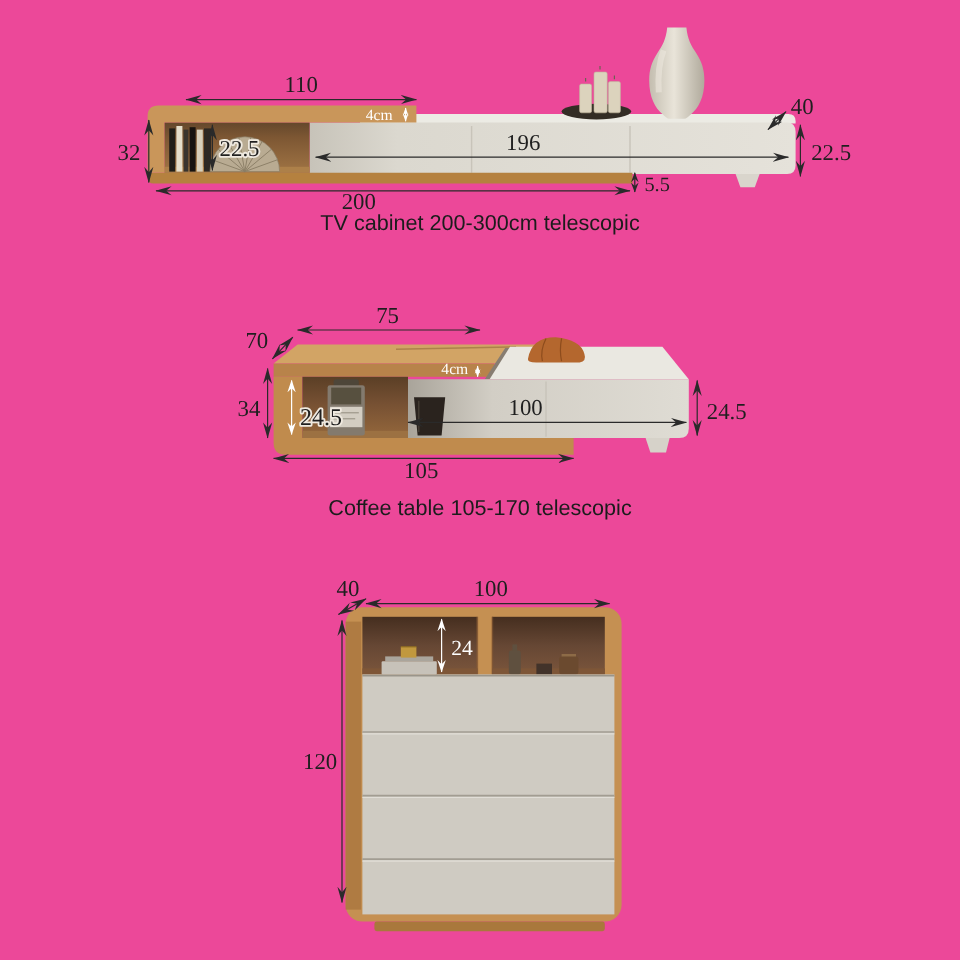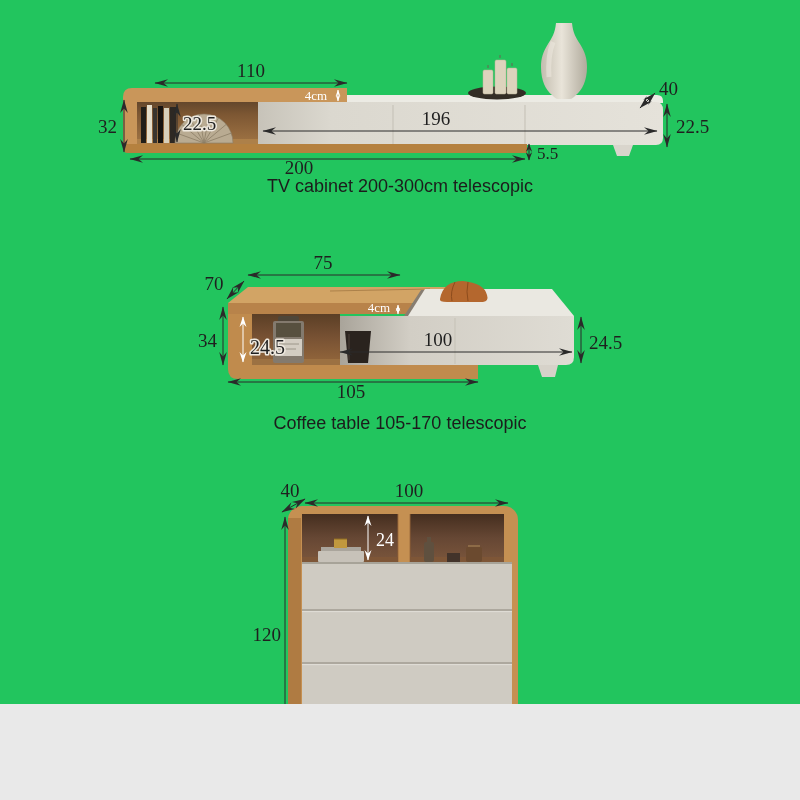--- a/index.html
+++ b/index.html
@@ -1,17 +1,17 @@
 <!DOCTYPE html>
 <html><head>
 <meta charset="utf-8">
 <style>
   html,body{margin:0;padding:0;}
   body{background:#e9e9e9;font-family:"Liberation Sans",sans-serif;}
-  #stage{position:relative;width:800px;height:704px;background:#22c55e;overflow:hidden;}
+  #stage{position:relative;width:800px;height:800px;background:#ec4899;overflow:hidden;}
   svg{position:absolute;left:0;top:0;}
   .dim{stroke:#2a2a2a;stroke-width:1;}
   .dimw{stroke:#ffffff;stroke-width:1;}
   .num{font-family:"Liberation Serif",serif;font-size:19px;fill:#1f1f1f;}
   .num20{font-family:"Liberation Serif",serif;font-size:20px;fill:#1f1f1f;}
   .num17{font-family:"Liberation Serif",serif;font-size:17px;fill:#1f1f1f;}
   .numW{font-family:"Liberation Serif",serif;font-size:18px;fill:#ffffff;}
   .numW13{font-family:"Liberation Serif",serif;font-size:13px;fill:#ffffff;}
   .halo{paint-order:stroke;stroke:#efe9df;stroke-width:3px;stroke-linejoin:round;}
   .cap{font-family:"Liberation Sans",sans-serif;font-size:18px;fill:#1c1c1c;}

